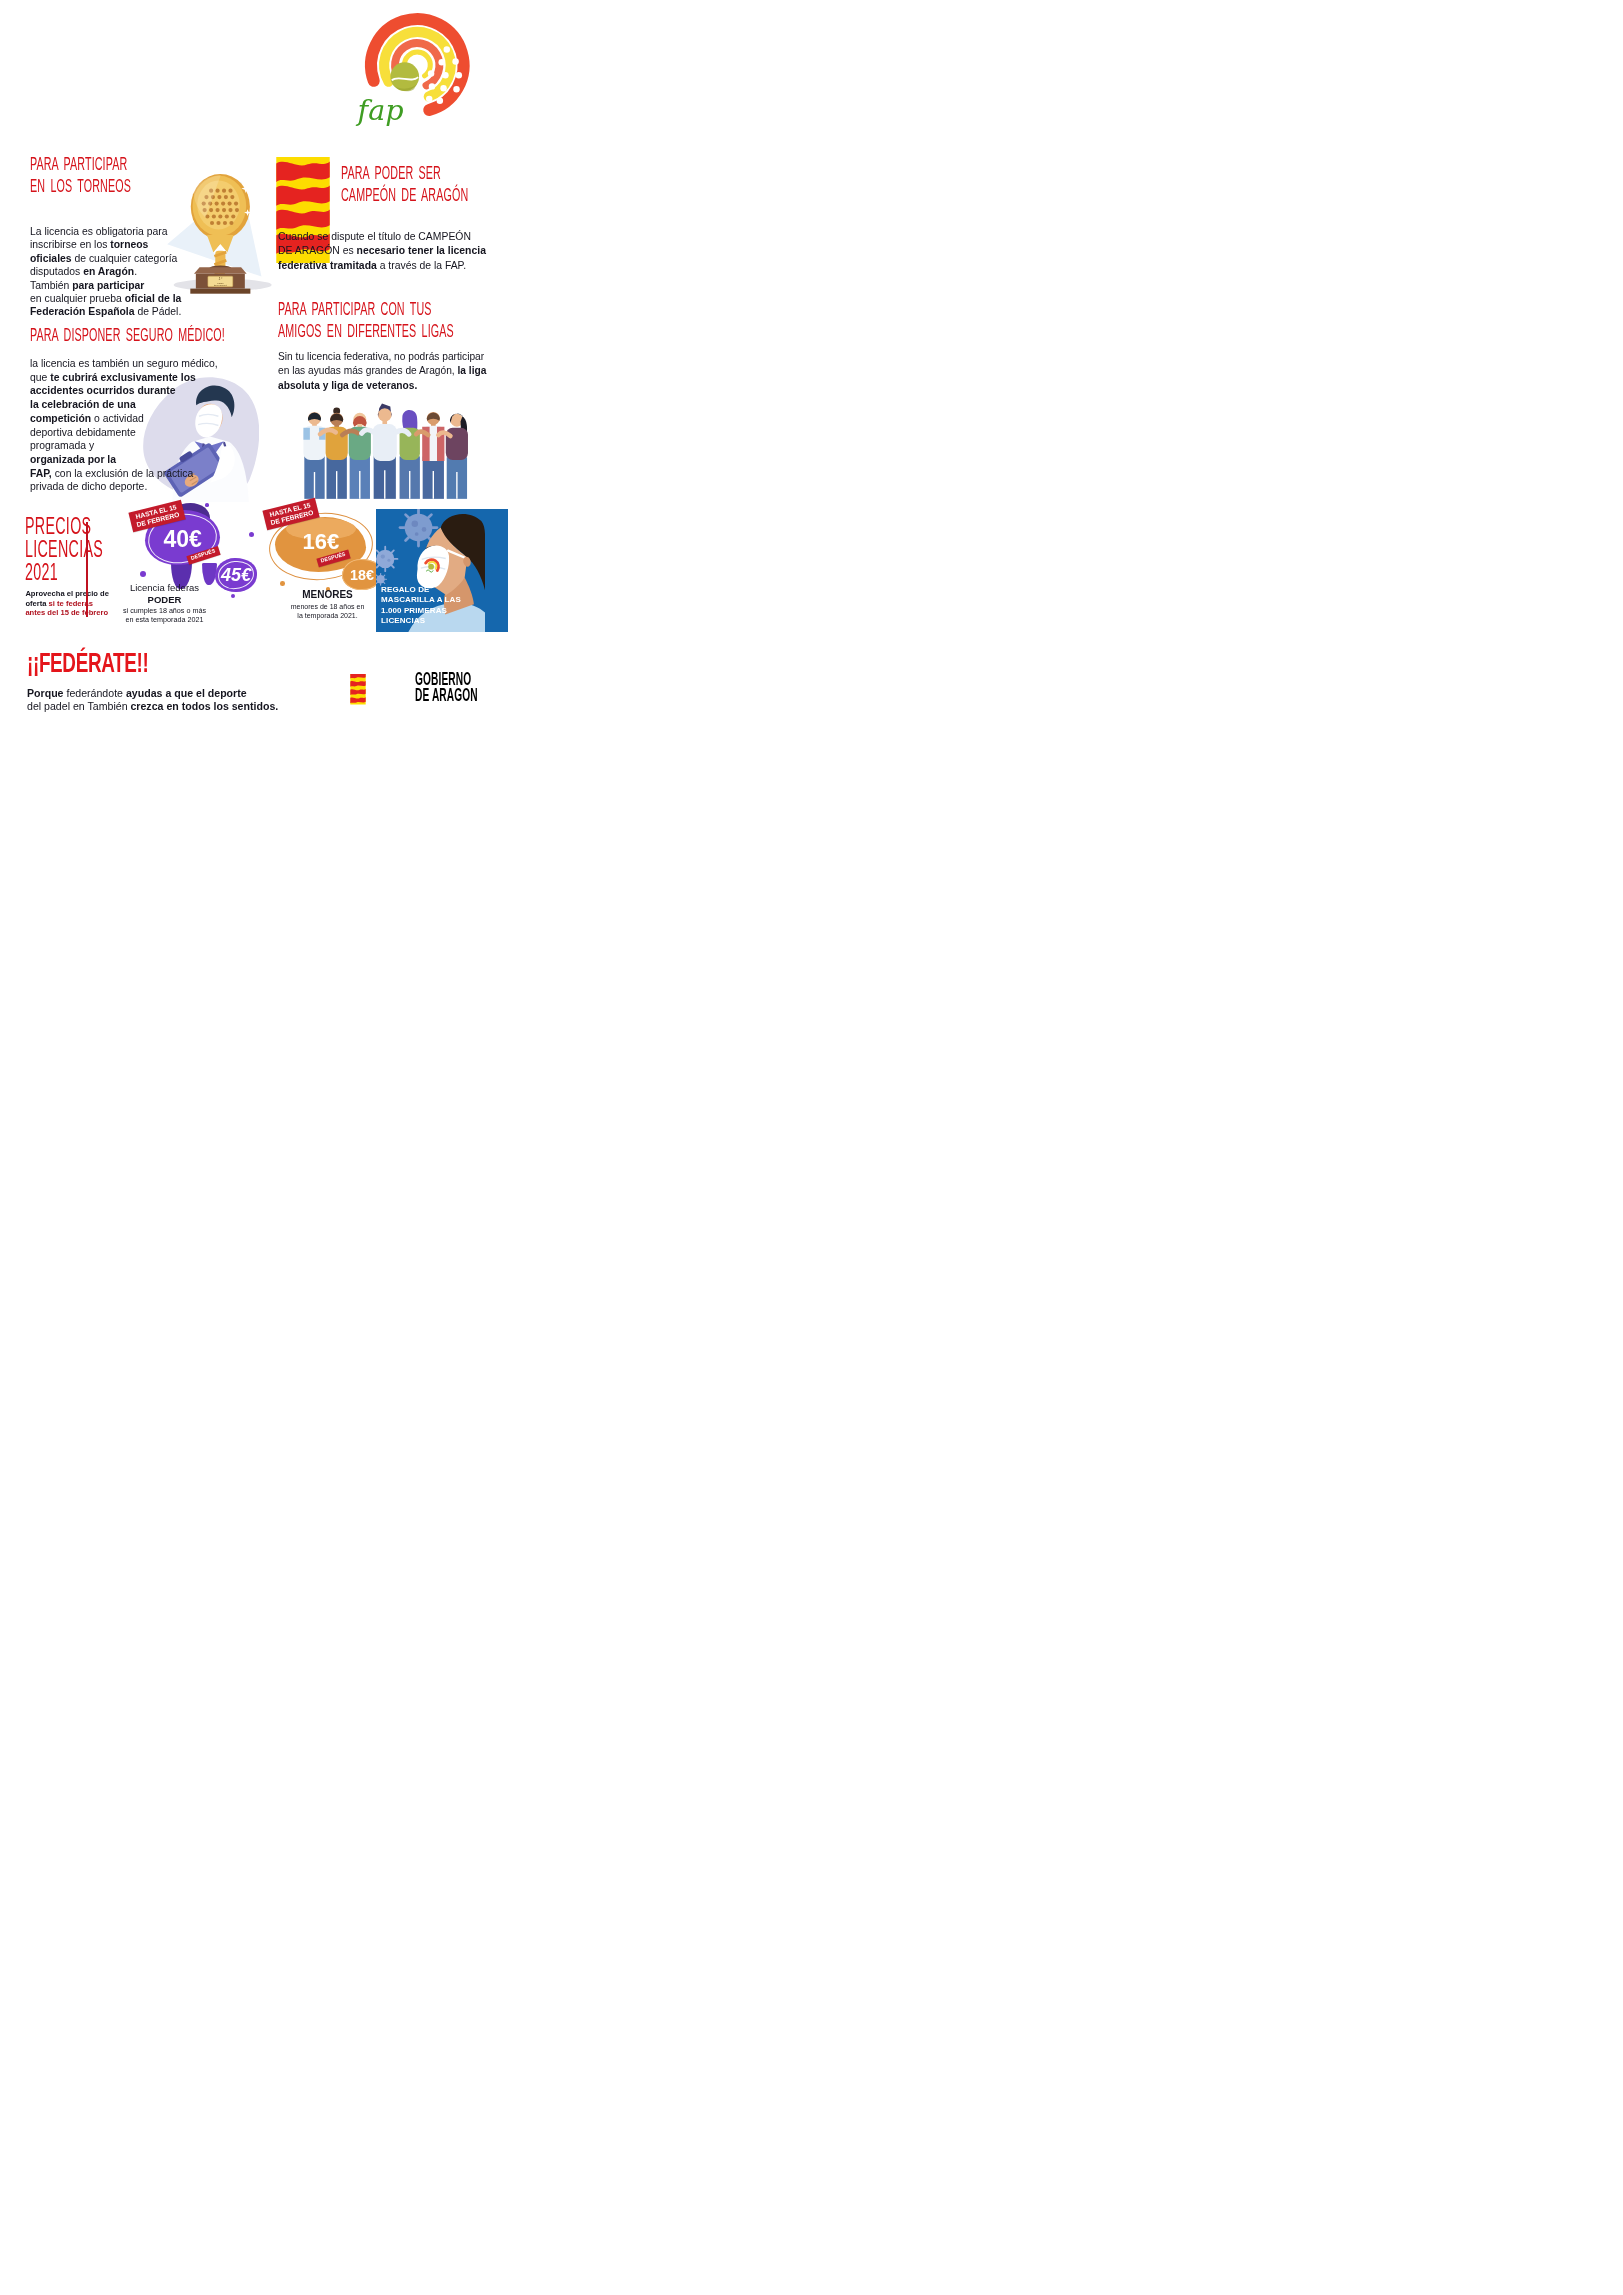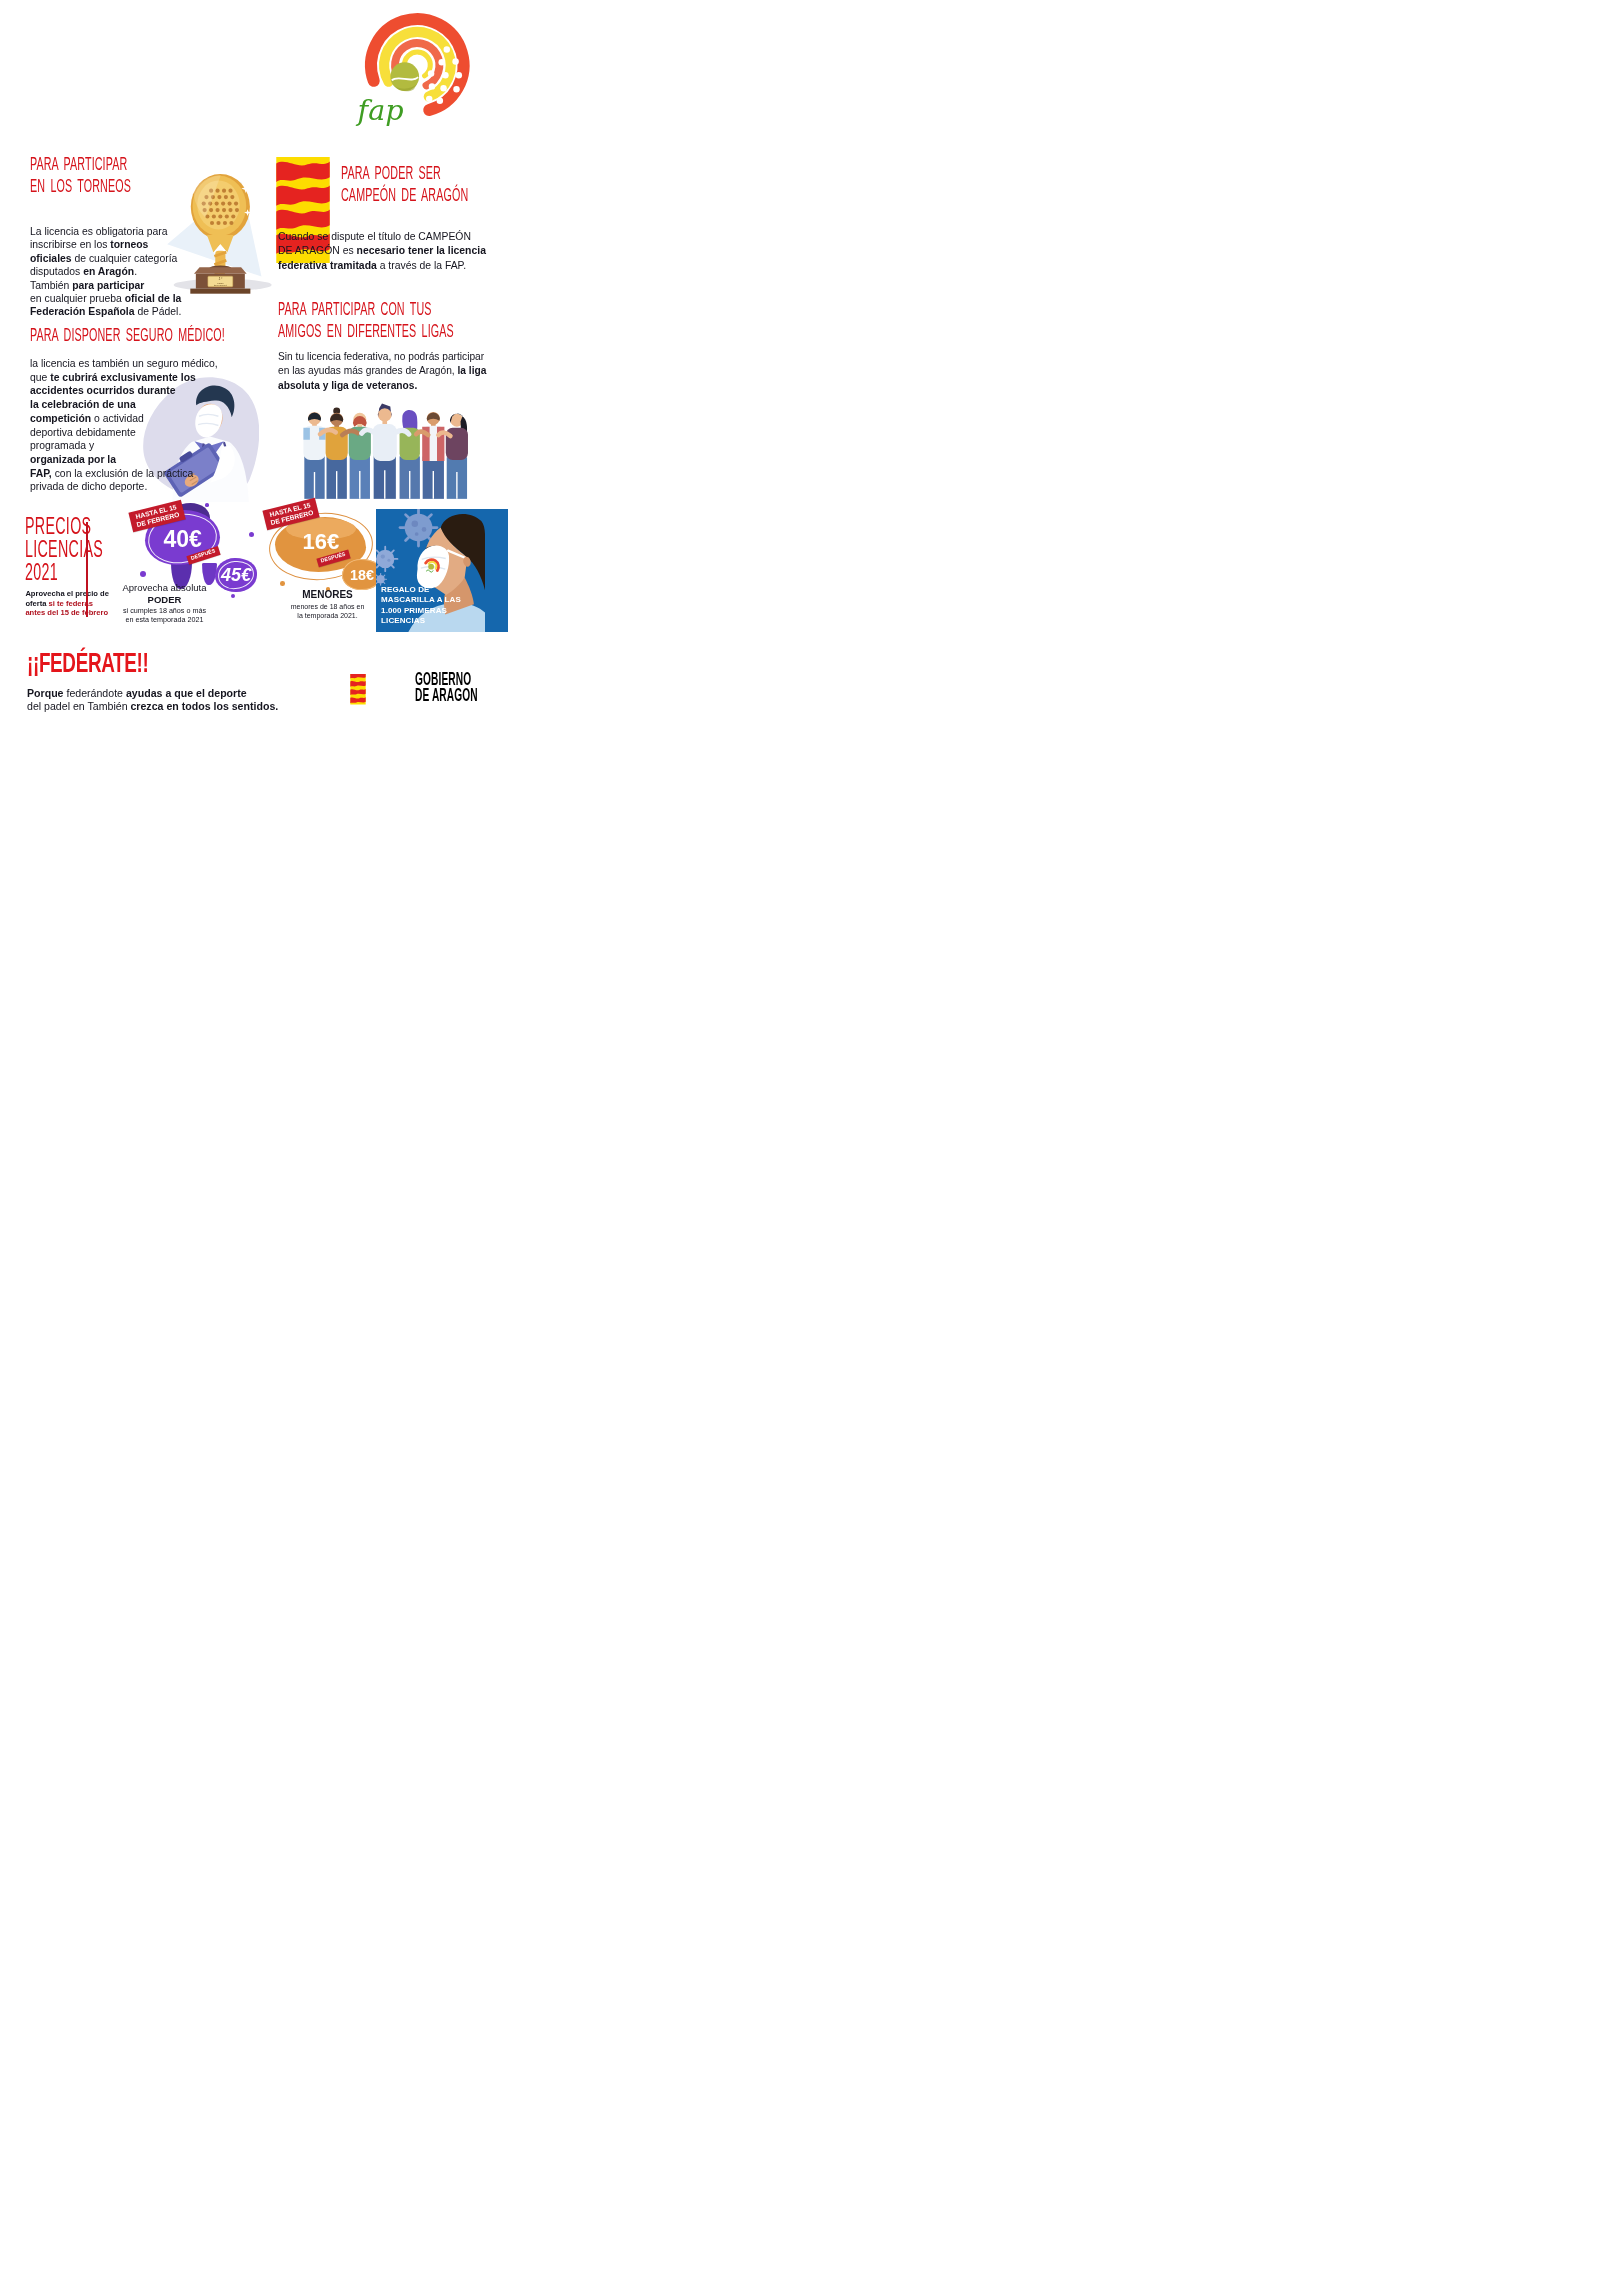--- a/index.html
+++ b/index.html
@@ -274,21 +274,21 @@
     <div class="price" style="left:10.2px;top:23px;width:75px;font-size:23px;">40€</div>
     <div class="ribbon" style="left:-4.6px;top:2.8px;transform:rotate(-14deg);">
       <span>HASTA EL 15</span><br>
       <span>DE FEBRERO</span>
     </div>
     <div class="blob ring" style="left:80px;top:55px;width:42px;height:34px;background:#7a3bd0;border-radius:48% 52% 50% 50%/55% 45% 52% 48%;"></div>
     <div class="ribbon small" style="left:52px;top:48px;transform:rotate(-18deg);">DESPUÉS</div>
     <div class="price" style="left:80px;top:62px;width:42px;font-size:18px;font-style:italic;">45€</div>
   </div>
   <div class="cap" style="left:117px;top:582px;width:95px;">
-    <div style="font-size:9.5px;line-height:12px;"><span>Aprovecha absoluta </span><span class="seg-b">PODER</span></div>
+    <div style="font-size:9.5px;line-height:12px;"><span>Licencia federas </span><span class="seg-b">PODER</span></div>
     <div style="font-size:7.2px;line-height:9.3px;">si cumples 18 años o más</div>
     <div style="font-size:7.2px;line-height:9.3px;">en esta temporada 2021</div>
   </div>
 
   <div class="abs" style="left:267px;top:503px;width:134px;height:93px;">
     <div class="blob" style="left:1.9px;top:10.2px;width:102px;height:65px;border:0.9px solid #dd9040;border-radius:50%;transform:rotate(-5deg);"></div>
     <div class="blob" style="left:8.3px;top:14px;width:91px;height:55px;background:#e1943f;border-radius:55% 45% 52% 48%/50% 55% 45% 50%;"></div>
     <div class="blob" style="left:18.5px;top:15px;width:70px;height:22px;background:#ecaa5e;border-radius:50%;"></div>
     <div class="dot" style="left:115px;top:7.4px;width:5.6px;height:5.6px;background:#e1943f;"></div>
     <div class="dot" style="left:124px;top:45px;width:4.2px;height:4.2px;background:#e1943f;"></div>

